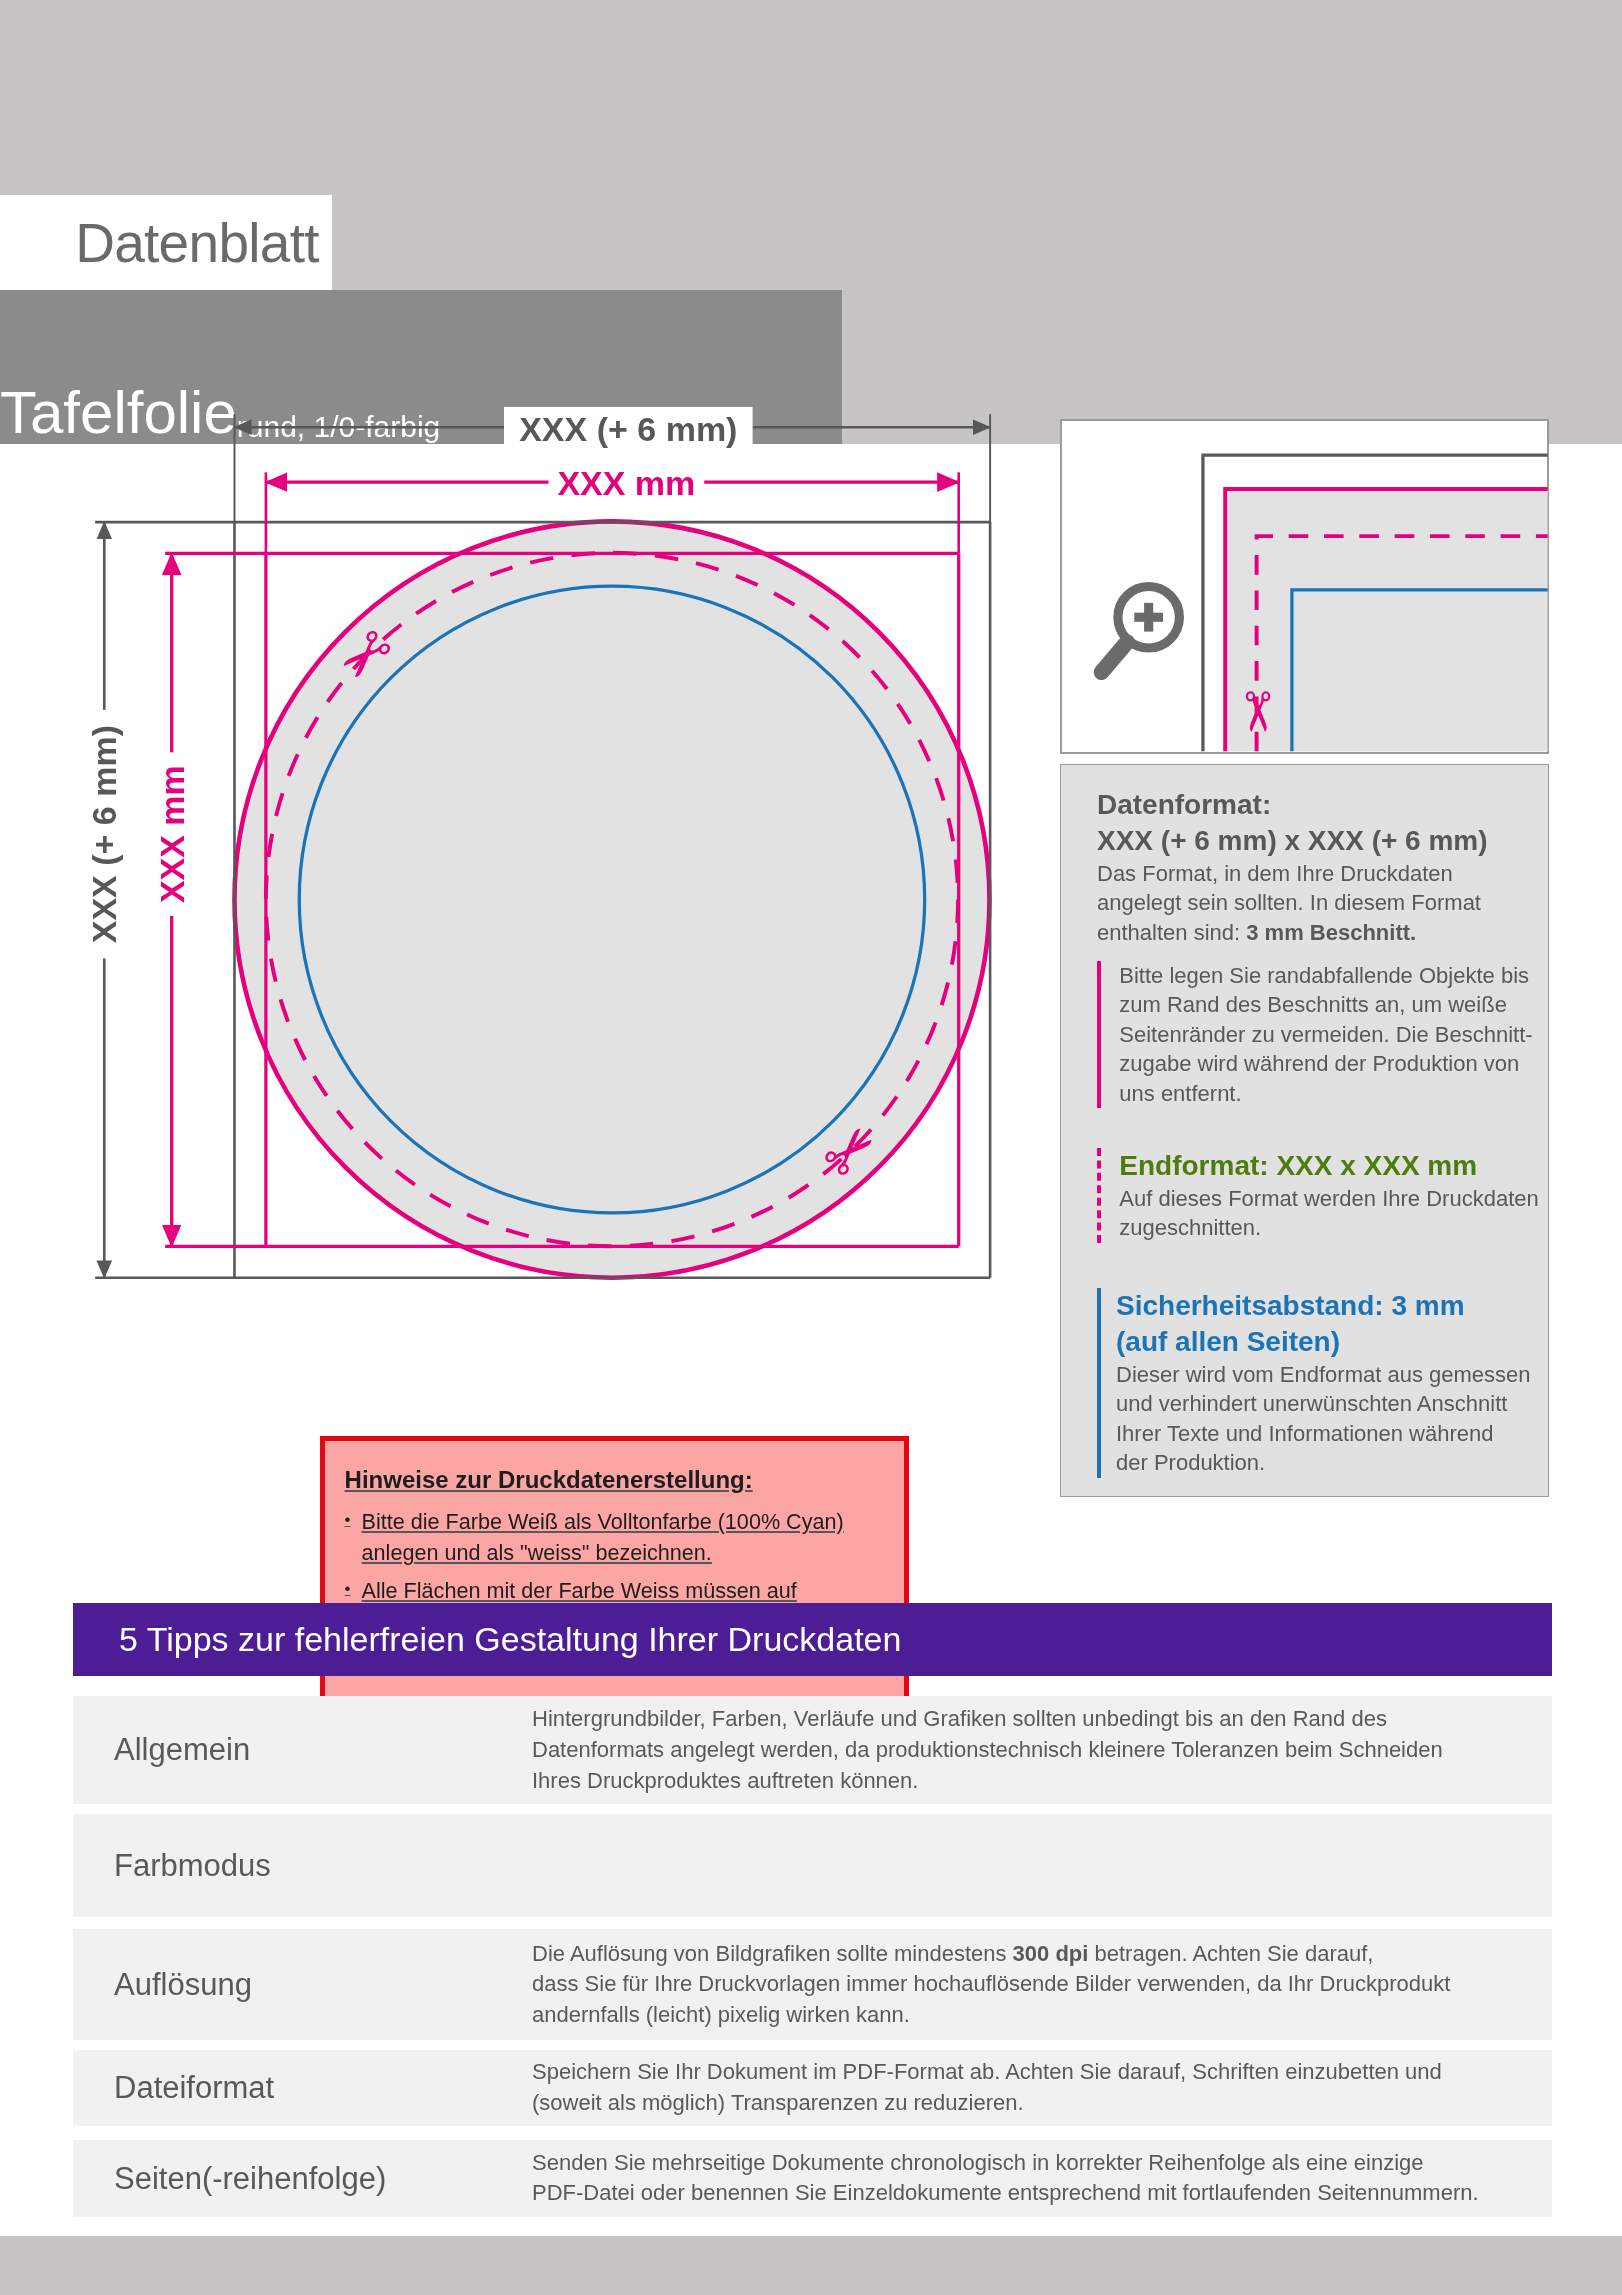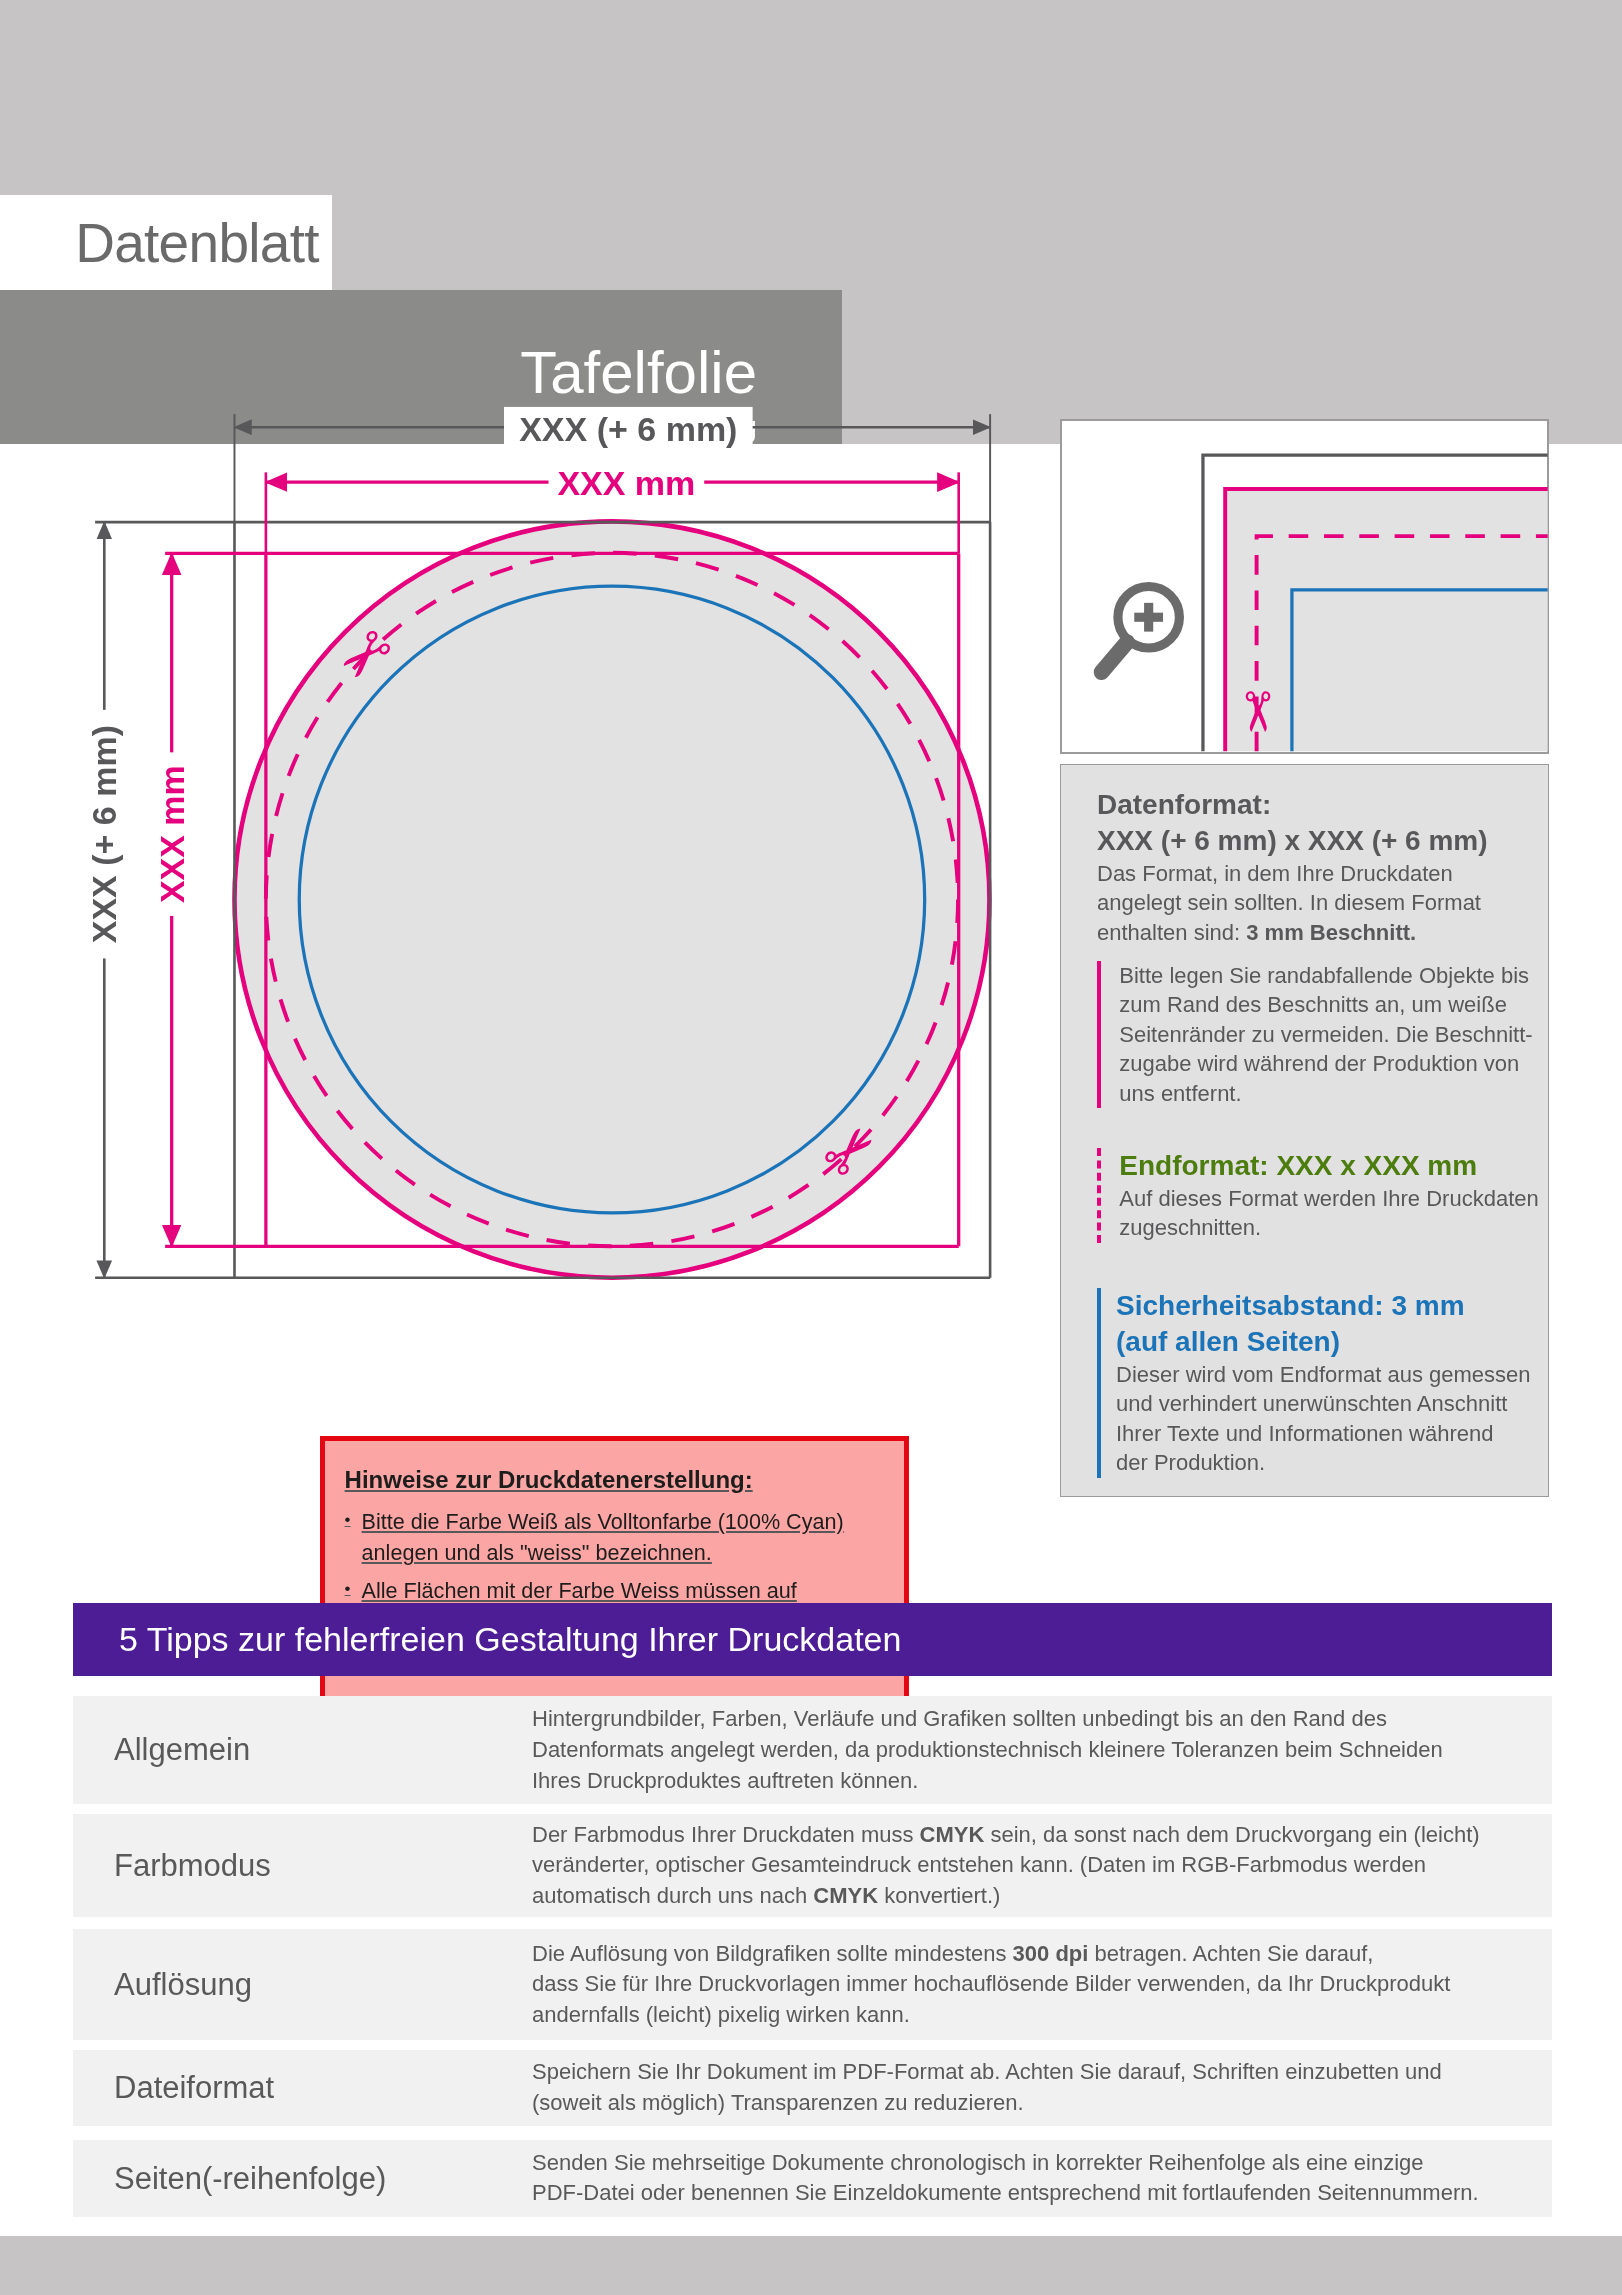--- a/index.html
+++ b/index.html
@@ -7,21 +7,21 @@
         font-family:"Liberation Sans",sans-serif;color:#58585a;}
   .abs{position:absolute;}
   b{font-weight:700;}
 
   
   #top-band{left:0;top:0;width:1623px;height:444px;background:#c6c4c4;}
   #datenblatt-box{left:0;top:195px;width:332px;height:95px;background:#ffffff;
                   display:flex;align-items:center;justify-content:center;}
   #datenblatt-box span{padding-left:62px;font-size:55px;color:#6a6a6a;letter-spacing:-0.7px;}
   #product-banner{left:0;top:290px;width:842px;height:154px;background:#8b8b89;
-                  display:flex;flex-direction:column;justify-content:flex-end;align-items:flex-end;
+                  display:flex;flex-direction:row;justify-content:flex-start;align-items:flex-end;
                   padding-right:85px;box-sizing:border-box;color:#ffffff;}
   #product-banner .title{font-size:60px;line-height:1.05;}
   #product-banner .subtitle{font-size:30px;margin-top:6.5px;}
 
   
   #diagram-svg{left:0;top:0;width:1623px;height:2295px;pointer-events:none;}
 
   
   #detail-box{left:1060px;top:419px;width:489px;height:335px;background:#ffffff;
               border:2px solid #9b9b9b;box-sizing:border-box;}
@@ -188,21 +188,20 @@
   <div class="abs" id="tips-banner">
     <span>5 Tipps zur fehlerfreien Gestaltung Ihrer Druckdaten</span>
   </div>
   <div id="tips-rows">
       <div class="tip-row abs" style="top: 1696px; height: 108px;">
         <div class="tip-label">Allgemein</div>
         <div class="tip-body">Hintergrundbilder, Farben, Verläufe und Grafiken sollten unbedingt bis an den Rand des<br>Datenformats angelegt werden, da produktionstechnisch kleinere Toleranzen beim Schneiden<br>Ihres Druckproduktes auftreten können.</div>
       </div>
       <div class="tip-row abs" style="top: 1814px; height: 103px;">
         <div class="tip-label">Farbmodus</div>
-        <div class="tip-body">Der Farbmodus Ihrer Druckdaten muss <b>CMYK</b> sein, da sonst nach dem Druckvorgang ein (leicht)<br>veränderter, optischer Gesamteindruck entstehen kann. (Daten im RGB-Farbmodus werden<br>automatisch durch uns nach <b>CMYK</b> konvertiert.)</div>
       </div>
       <div class="tip-row abs" style="top: 1929px; height: 111px;">
         <div class="tip-label">Auflösung</div>
         <div class="tip-body">Die Auflösung von Bildgrafiken sollte mindestens <b>300 dpi</b> betragen. Achten Sie darauf,<br>dass Sie für Ihre Druckvorlagen immer hochauflösende Bilder verwenden, da Ihr Druckprodukt<br>andernfalls (leicht) pixelig wirken kann.</div>
       </div>
       <div class="tip-row abs" style="top: 2050px; height: 76px;">
         <div class="tip-label">Dateiformat</div>
         <div class="tip-body">Speichern Sie Ihr Dokument im PDF-Format ab. Achten Sie darauf, Schriften einzubetten und<br>(soweit als möglich) Transparenzen zu reduzieren.</div>
       </div>
       <div class="tip-row abs" style="top: 2140px; height: 77px;">

